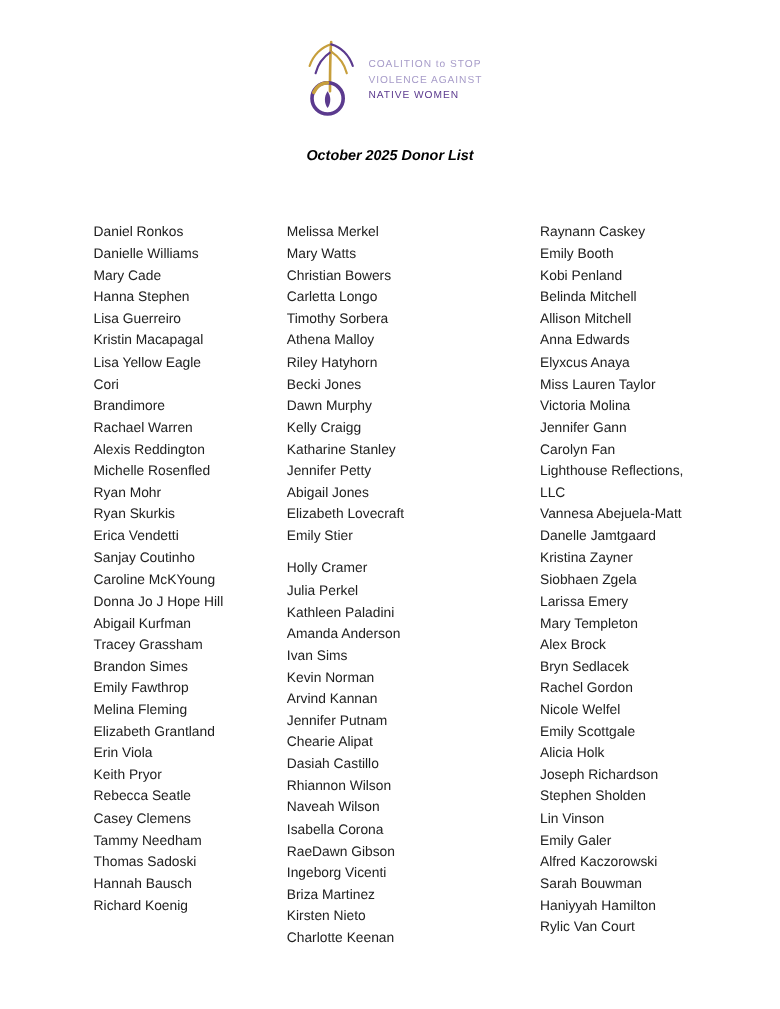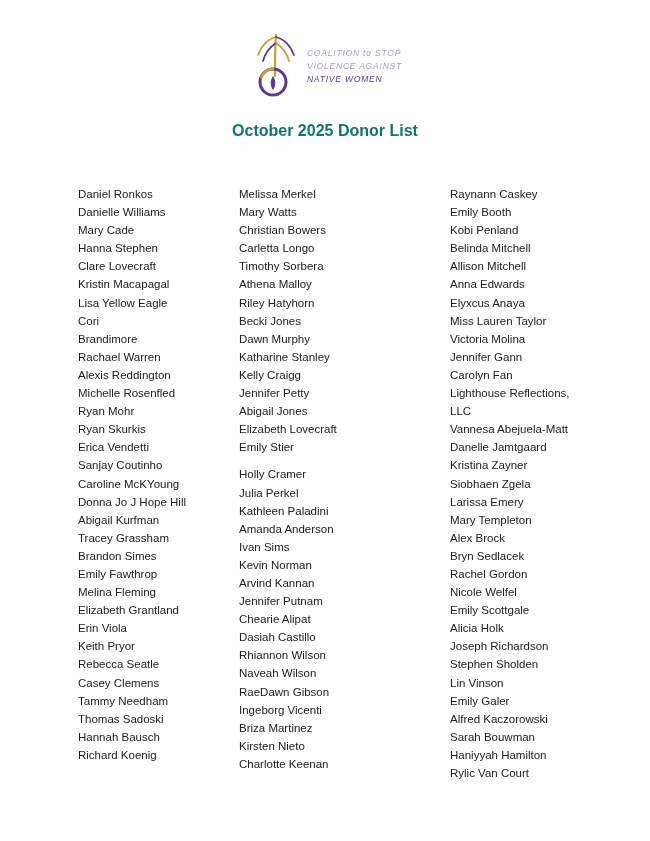--- a/index.html
+++ b/index.html
@@ -16,43 +16,43 @@
   }
   .logo {
     position: absolute;
     top: 30px;
     left: 0;
     width: 100%;
     display: flex;
     justify-content: center;
     align-items: center;
     gap: 5px;
-    font-style: italic;
   }
   .logo-text { display: flex; flex-direction: column; gap: 3px; }
   .logo-line {
     font-size: 8.5px;
     letter-spacing: 0.8px;
     color: var(--lavender, #a79cc9);
     font-weight: 400;
     white-space: nowrap;
   }
   .logo-line-dark { color: var(--purple, #5b3a8e); }
   .sg { stroke: var(--gold, #c79f3c); fill: none; stroke-linecap: round; }
   .sp { stroke: var(--purple, #5b3a8e); fill: none; stroke-linecap: round; }
   .fp { fill: var(--purple, #5b3a8e); }
   .title {
     position: absolute;
     top: 122px;
     left: 0;
     width: 100%;
     text-align: center;
-    font-size: 16px;
+    font-size: 12px;
     font-weight: bold;
-    color: #0f766e;
+    color: #000000;
+    font-style: italic;
   }
   .col {
     position: absolute;
     top: 148px;
     margin-top: 37px;
   }
   .col1 { left: 78px;  width: 170px; }
   .col2 { left: 239px; width: 170px; }
   .col3 { left: 450px; width: 175px; }
   .donor-name {
@@ -87,21 +87,21 @@
   </div>
 
   <div class="title">October 2025 Donor List</div>
 
   <div class="col col1">
       <div class="donor-group">
         <div class="donor-name">Daniel Ronkos</div>
         <div class="donor-name">Danielle Williams</div>
         <div class="donor-name">Mary Cade</div>
         <div class="donor-name">Hanna Stephen</div>
-        <div class="donor-name">Clare Lovecraft</div>
+        <div class="donor-name">Lisa Guerreiro</div>
         <div class="donor-name">Kristin Macapagal</div>
         <div class="donor-name">Lisa Yellow Eagle</div>
         <div class="donor-name">Cori</div>
         <div class="donor-name">Brandimore</div>
         <div class="donor-name">Rachael Warren</div>
         <div class="donor-name">Alexis Reddington</div>
         <div class="donor-name">Michelle Rosenfled</div>
         <div class="donor-name">Ryan Mohr</div>
         <div class="donor-name">Ryan Skurkis</div>
         <div class="donor-name">Erica Vendetti</div>
@@ -128,40 +128,41 @@
       <div class="donor-group">
         <div class="donor-name">Melissa Merkel</div>
         <div class="donor-name">Mary Watts</div>
         <div class="donor-name">Christian Bowers</div>
         <div class="donor-name">Carletta Longo</div>
         <div class="donor-name">Timothy Sorbera</div>
         <div class="donor-name">Athena Malloy</div>
         <div class="donor-name">Riley Hatyhorn</div>
         <div class="donor-name">Becki Jones</div>
         <div class="donor-name">Dawn Murphy</div>
+        <div class="donor-name">Kelly Craigg</div>
         <div class="donor-name">Katharine Stanley</div>
-        <div class="donor-name">Kelly Craigg</div>
         <div class="donor-name">Jennifer Petty</div>
         <div class="donor-name">Abigail Jones</div>
         <div class="donor-name">Elizabeth Lovecraft</div>
         <div class="donor-name">Emily Stier</div>
       </div>
       <div class="donor-group">
         <div class="donor-name">Holly Cramer</div>
         <div class="donor-name">Julia Perkel</div>
         <div class="donor-name">Kathleen Paladini</div>
         <div class="donor-name">Amanda Anderson</div>
         <div class="donor-name">Ivan Sims</div>
         <div class="donor-name">Kevin Norman</div>
         <div class="donor-name">Arvind Kannan</div>
         <div class="donor-name">Jennifer Putnam</div>
         <div class="donor-name">Chearie Alipat</div>
         <div class="donor-name">Dasiah Castillo</div>
         <div class="donor-name">Rhiannon Wilson</div>
         <div class="donor-name">Naveah Wilson</div>
+        <div class="donor-name">Isabella Corona</div>
         <div class="donor-name">RaeDawn Gibson</div>
         <div class="donor-name">Ingeborg Vicenti</div>
         <div class="donor-name">Briza Martinez</div>
         <div class="donor-name">Kirsten Nieto</div>
         <div class="donor-name">Charlotte Keenan</div>
       </div>
     </div>
   <div class="col col3">
       <div class="donor-group">
         <div class="donor-name">Raynann Caskey</div>

